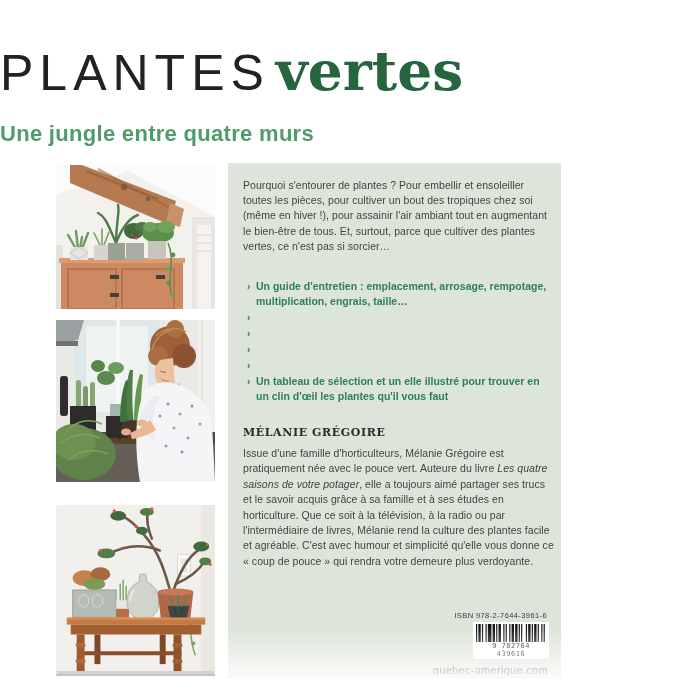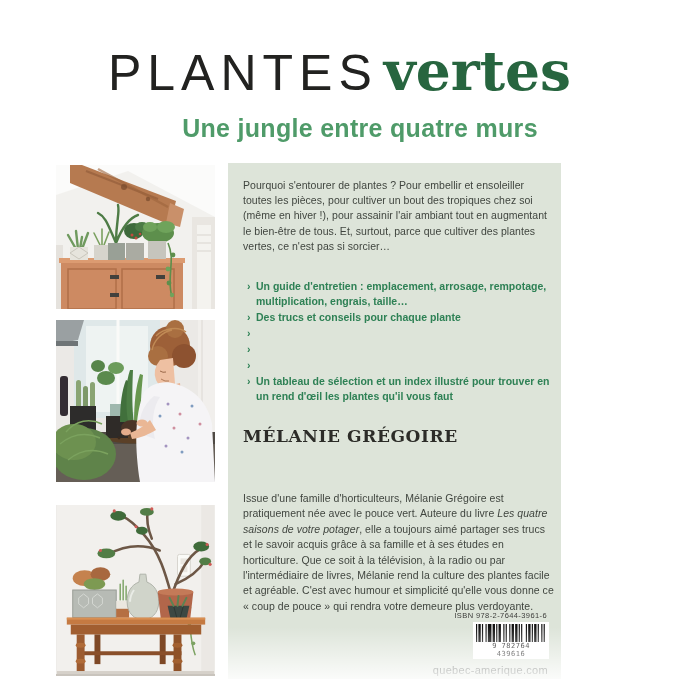--- a/index.html
+++ b/index.html
@@ -5,28 +5,28 @@
   :root{
     --panel-bg:#dde4d9; --title-green:#27653f; --subtitle-green:#4f9b69;
     --bullet-green:#2e8155; --body-text:#3f443e; --title-black:#222220;
   }
   *{margin:0;padding:0;box-sizing:border-box;}
   html,body{background:#ffffff;}
   .page{position:relative;width:679px;height:679px;background:#fff;overflow:hidden;
         font-family:"Liberation Sans",sans-serif;}
 
   
-  .title-block{position:absolute;left:0;top:42px;width:679px;text-align:center;}
+  .title-block{position:absolute;left:0;top:42px;width:679px;}
   .title-line{white-space:nowrap;line-height:58px;}
   .title-main{font-family:"Liberation Sans",sans-serif;font-weight:400;font-size:50px;
               letter-spacing:6px;color:var(--title-black);}
   .title-accent{font-family:"DejaVu Serif","Liberation Serif",serif;font-weight:700;
                 font-size:55px;letter-spacing:0px;color:var(--title-green);margin-left:6px;}
-  .subtitle{font-size:25px;font-weight:700;color:var(--subtitle-green);
-            letter-spacing:0.3px;padding-left:41px;}
+  .subtitle{margin-top:7px;font-size:22px;font-weight:700;color:var(--subtitle-green);
+            letter-spacing:0.3px;}
 
   
   .photo{position:absolute;left:56px;width:159px;overflow:hidden;background:#eeece9;}
   .photo svg{display:block;width:100%;height:100%;}
   .photo-1{top:165px;height:144px;}
   .photo-2{top:320px;height:162px;}
   .photo-3{top:505px;height:171px;border-bottom:2px solid #c9c4bd;}
 
   
   .panel{position:absolute;left:228px;top:163px;width:333px;height:516px;
@@ -38,23 +38,23 @@
            letter-spacing:0.05px;}
   .intro-p1{top:15px;}
   .intro-p2{top:77px;}
 
   .bullets{position:absolute;left:15px;top:116px;width:308px;list-style:none;}
   .bullets li{display:flex;line-height:15px;margin-bottom:1px;
               font-size:10.5px;font-weight:700;color:var(--bullet-green);}
   .bullets .mk{width:9px;flex:0 0 9px;margin-left:4px;}
 
   .author-name{position:absolute;left:15px;top:263px;font-family:"DejaVu Serif","Liberation Serif",serif;
-               font-weight:700;font-size:17px;letter-spacing:0.6px;color:#2c2c28;}
+               font-weight:700;font-size:11px;letter-spacing:0.6px;color:#2c2c28;}
   .author-bio{position:absolute;left:15px;top:283px;width:313px;font-size:10.5px;
-              line-height:15.4px;letter-spacing:0.05px;margin-top:45px;}
+              line-height:15.4px;letter-spacing:0.05px;}
   .author-bio .it{font-style:italic;}
 
   .isbn-block{position:absolute;right:12px;top:448px;text-align:right;}
   .isbn-label{font-size:7.5px;letter-spacing:0.4px;color:#3c3c3a;margin-bottom:2px;
               margin-right:2px;}
   .barcode{display:inline-block;background:#fff;padding:2px 3px 1px 3px;width:76px;}
   .barcode svg{display:block;width:70px;height:18px;margin:0 auto;}
   .barcode-digits{display:block;font-family:"DejaVu Sans Mono",monospace;font-size:7px;
                   letter-spacing:0.5px;color:#111;text-align:center;line-height:8px;}
   .website{margin-top:4px;font-size:11px;letter-spacing:0.3px;color:#3b413b;margin-right:1px;}
@@ -245,34 +245,33 @@
   <section class="panel">
     <p class="intro-p intro-p1">Pourquoi s'entourer de plantes ? Pour embellir et ensoleiller toutes les pièces, pour cultiver un bout des tropiques chez soi (même en hiver !), pour assainir l'air ambiant tout en augmentant le bien-être de tous. Et, surtout, parce que cultiver des plantes vertes, ce n'est pas si sorcier…</p>
 
     <ul class="bullets">
       <li>
           <span class="mk">›</span>
           <span>Un guide d'entretien : emplacement, arrosage, rempotage, multiplication, engrais, taille…</span>
         </li>
       <li>
           <span class="mk">›</span>
-          <span>Des trucs et conseils pour chaque plante</span>
-        </li>
-      <li>
-          <span class="mk">›</span>
-        </li>
-      <li>
-          <span class="mk">›</span>
-        </li>
-      <li>
-          <span class="mk">›</span>
-        </li>
-      <li>
-          <span class="mk">›</span>
-          <span>Un tableau de sélection et un index illustré pour trouver en un rend d'œil les plantes qu'il vous faut</span>
+        </li>
+      <li>
+          <span class="mk">›</span>
+        </li>
+      <li>
+          <span class="mk">›</span>
+        </li>
+      <li>
+          <span class="mk">›</span>
+        </li>
+      <li>
+          <span class="mk">›</span>
+          <span>Un tableau de sélection et un elle illustré pour trouver en un clin d'œil les plantes qu'il vous faut</span>
         </li>
     </ul>
 
     <h2 class="author-name">MÉLANIE GRÉGOIRE</h2>
     <p class="author-bio"><span>Issue d'une famille d'horticulteurs, Mélanie Grégoire est pratiquement née avec le pouce vert. Auteure du livre </span><span class="it">Les quatre saisons de votre potager</span><span>, elle a toujours aimé partager ses trucs et le savoir acquis grâce à sa famille et à ses études en horticulture. Que ce soit à la télévision, à la radio ou par l'intermédiaire de livres, Mélanie rend la culture des plantes facile et agréable. C'est avec humour et simplicité qu'elle vous donne ce « coup de pouce » qui rendra votre demeure plus verdoyante.</span></p>
 
     <div class="isbn-block">
       <div class="isbn-label">ISBN 978-2-7644-3961-6</div>
       <div class="barcode">
         <svg viewBox="0 0 70 18">

